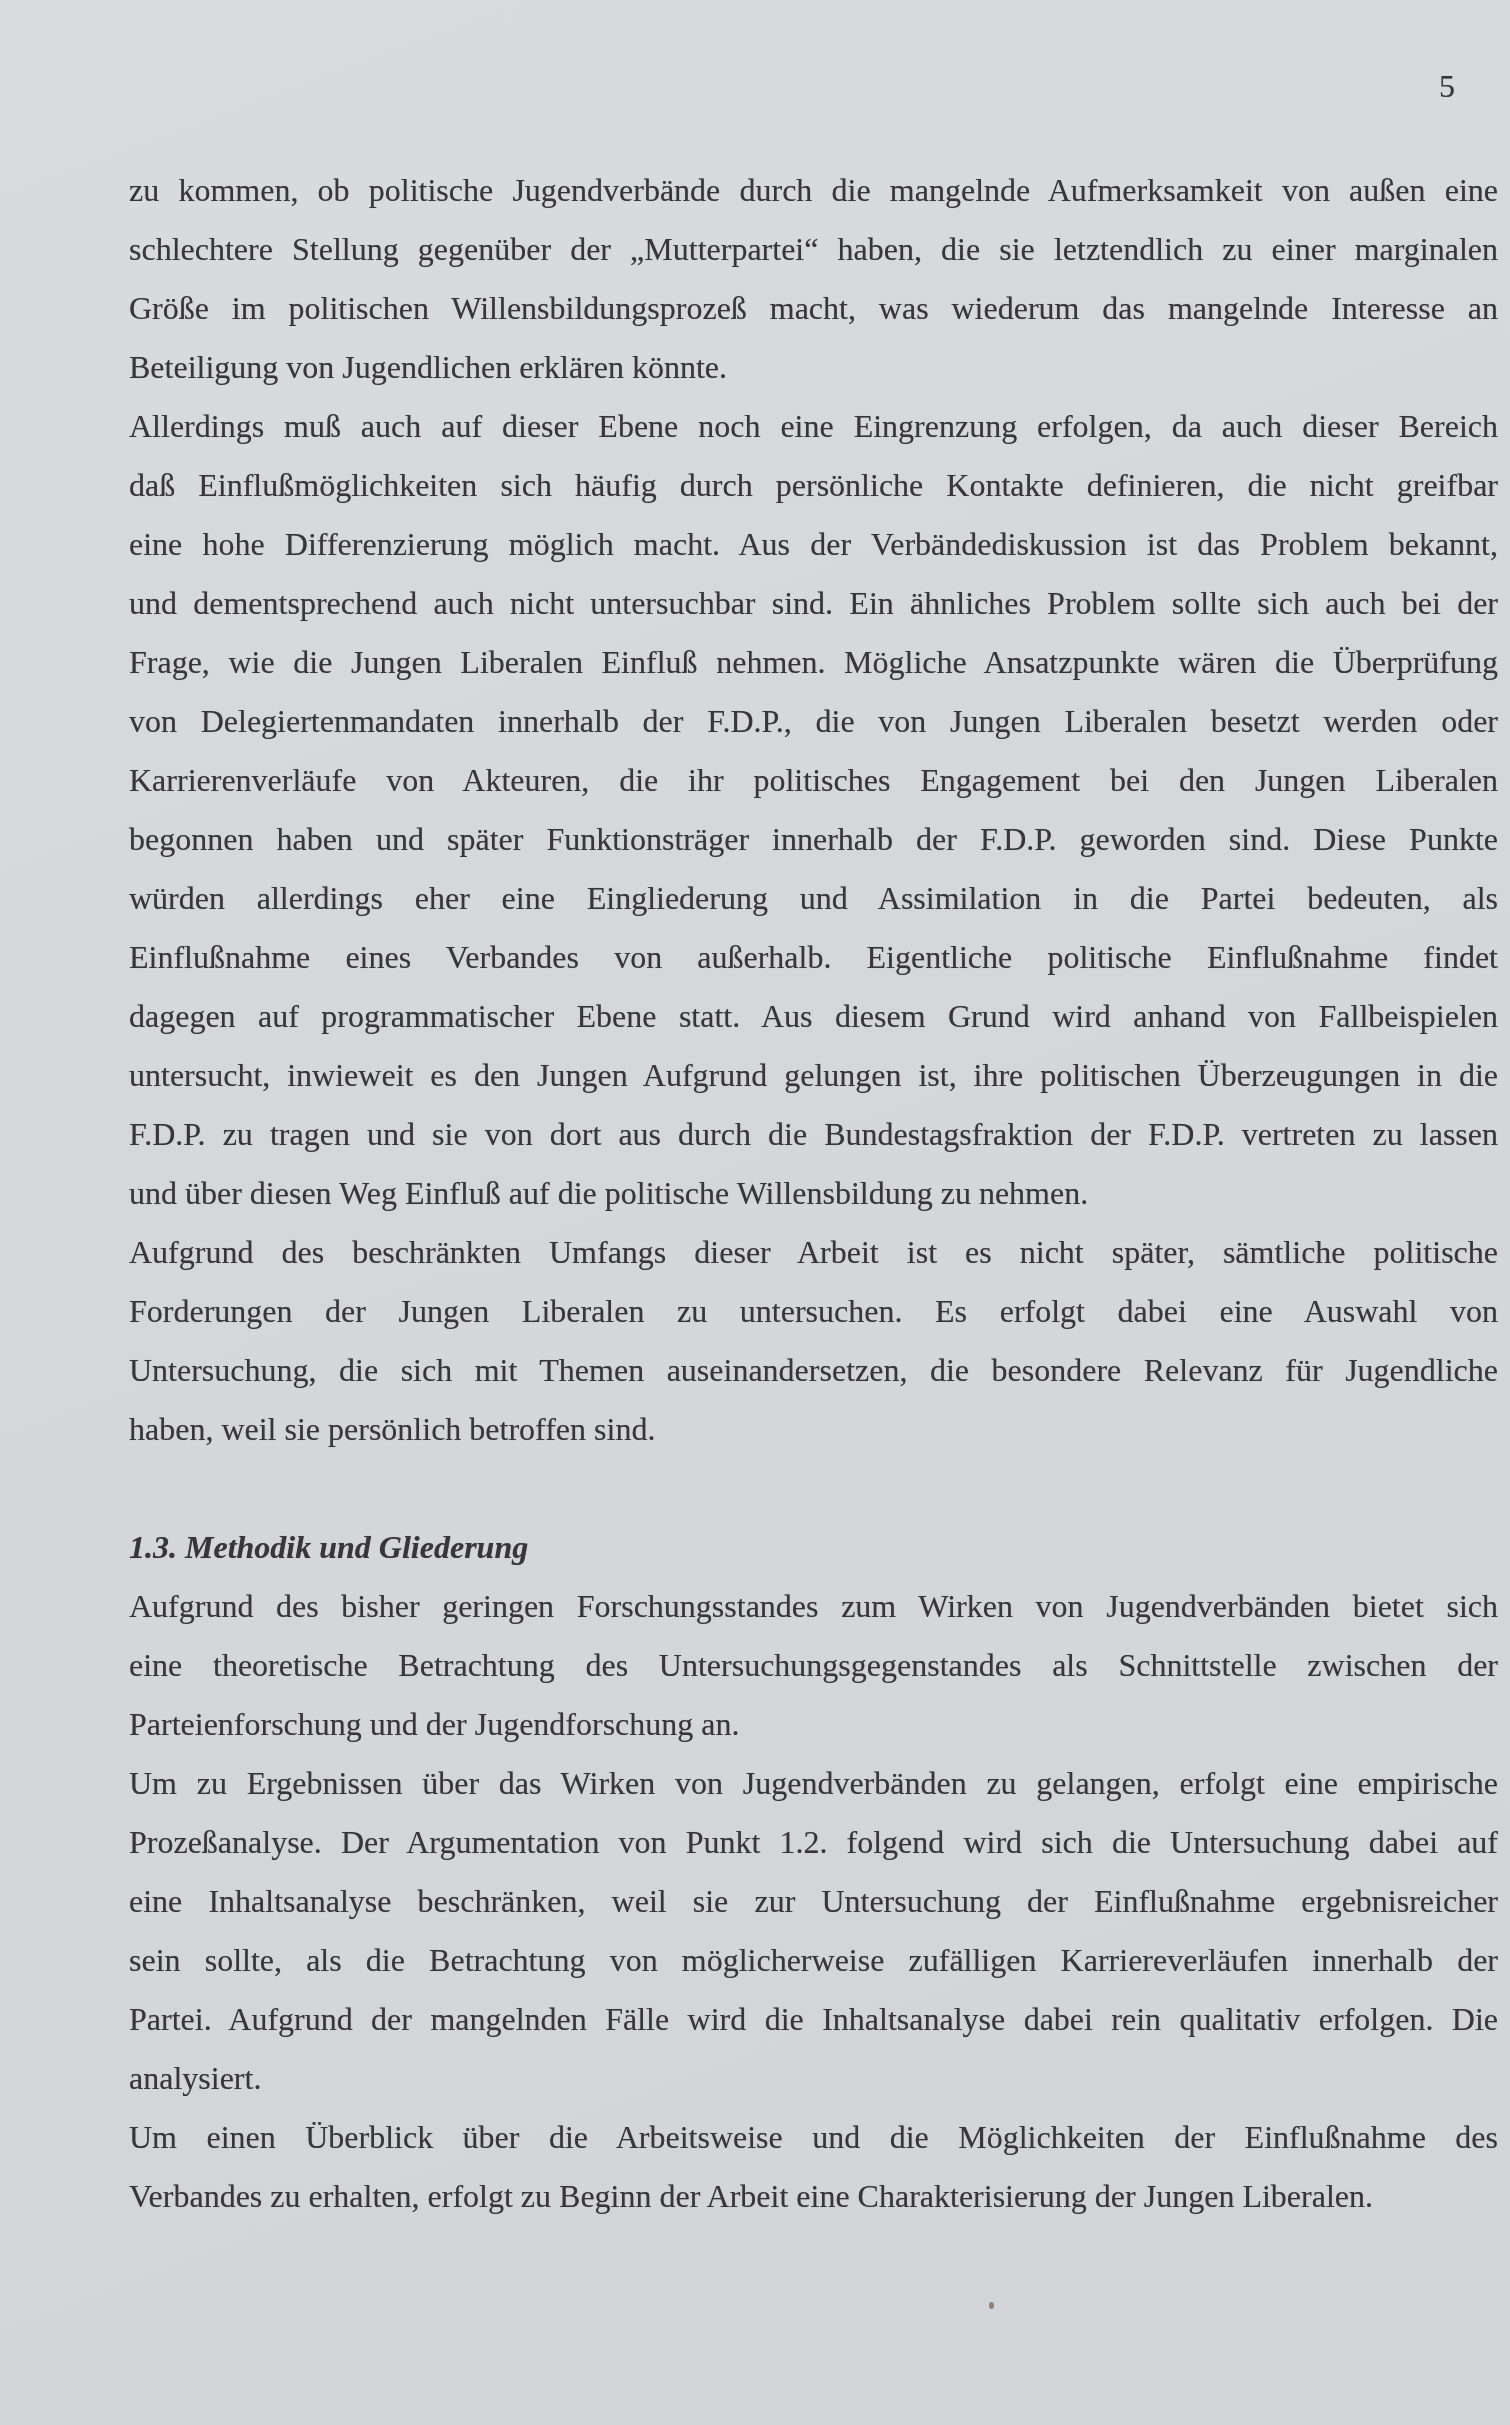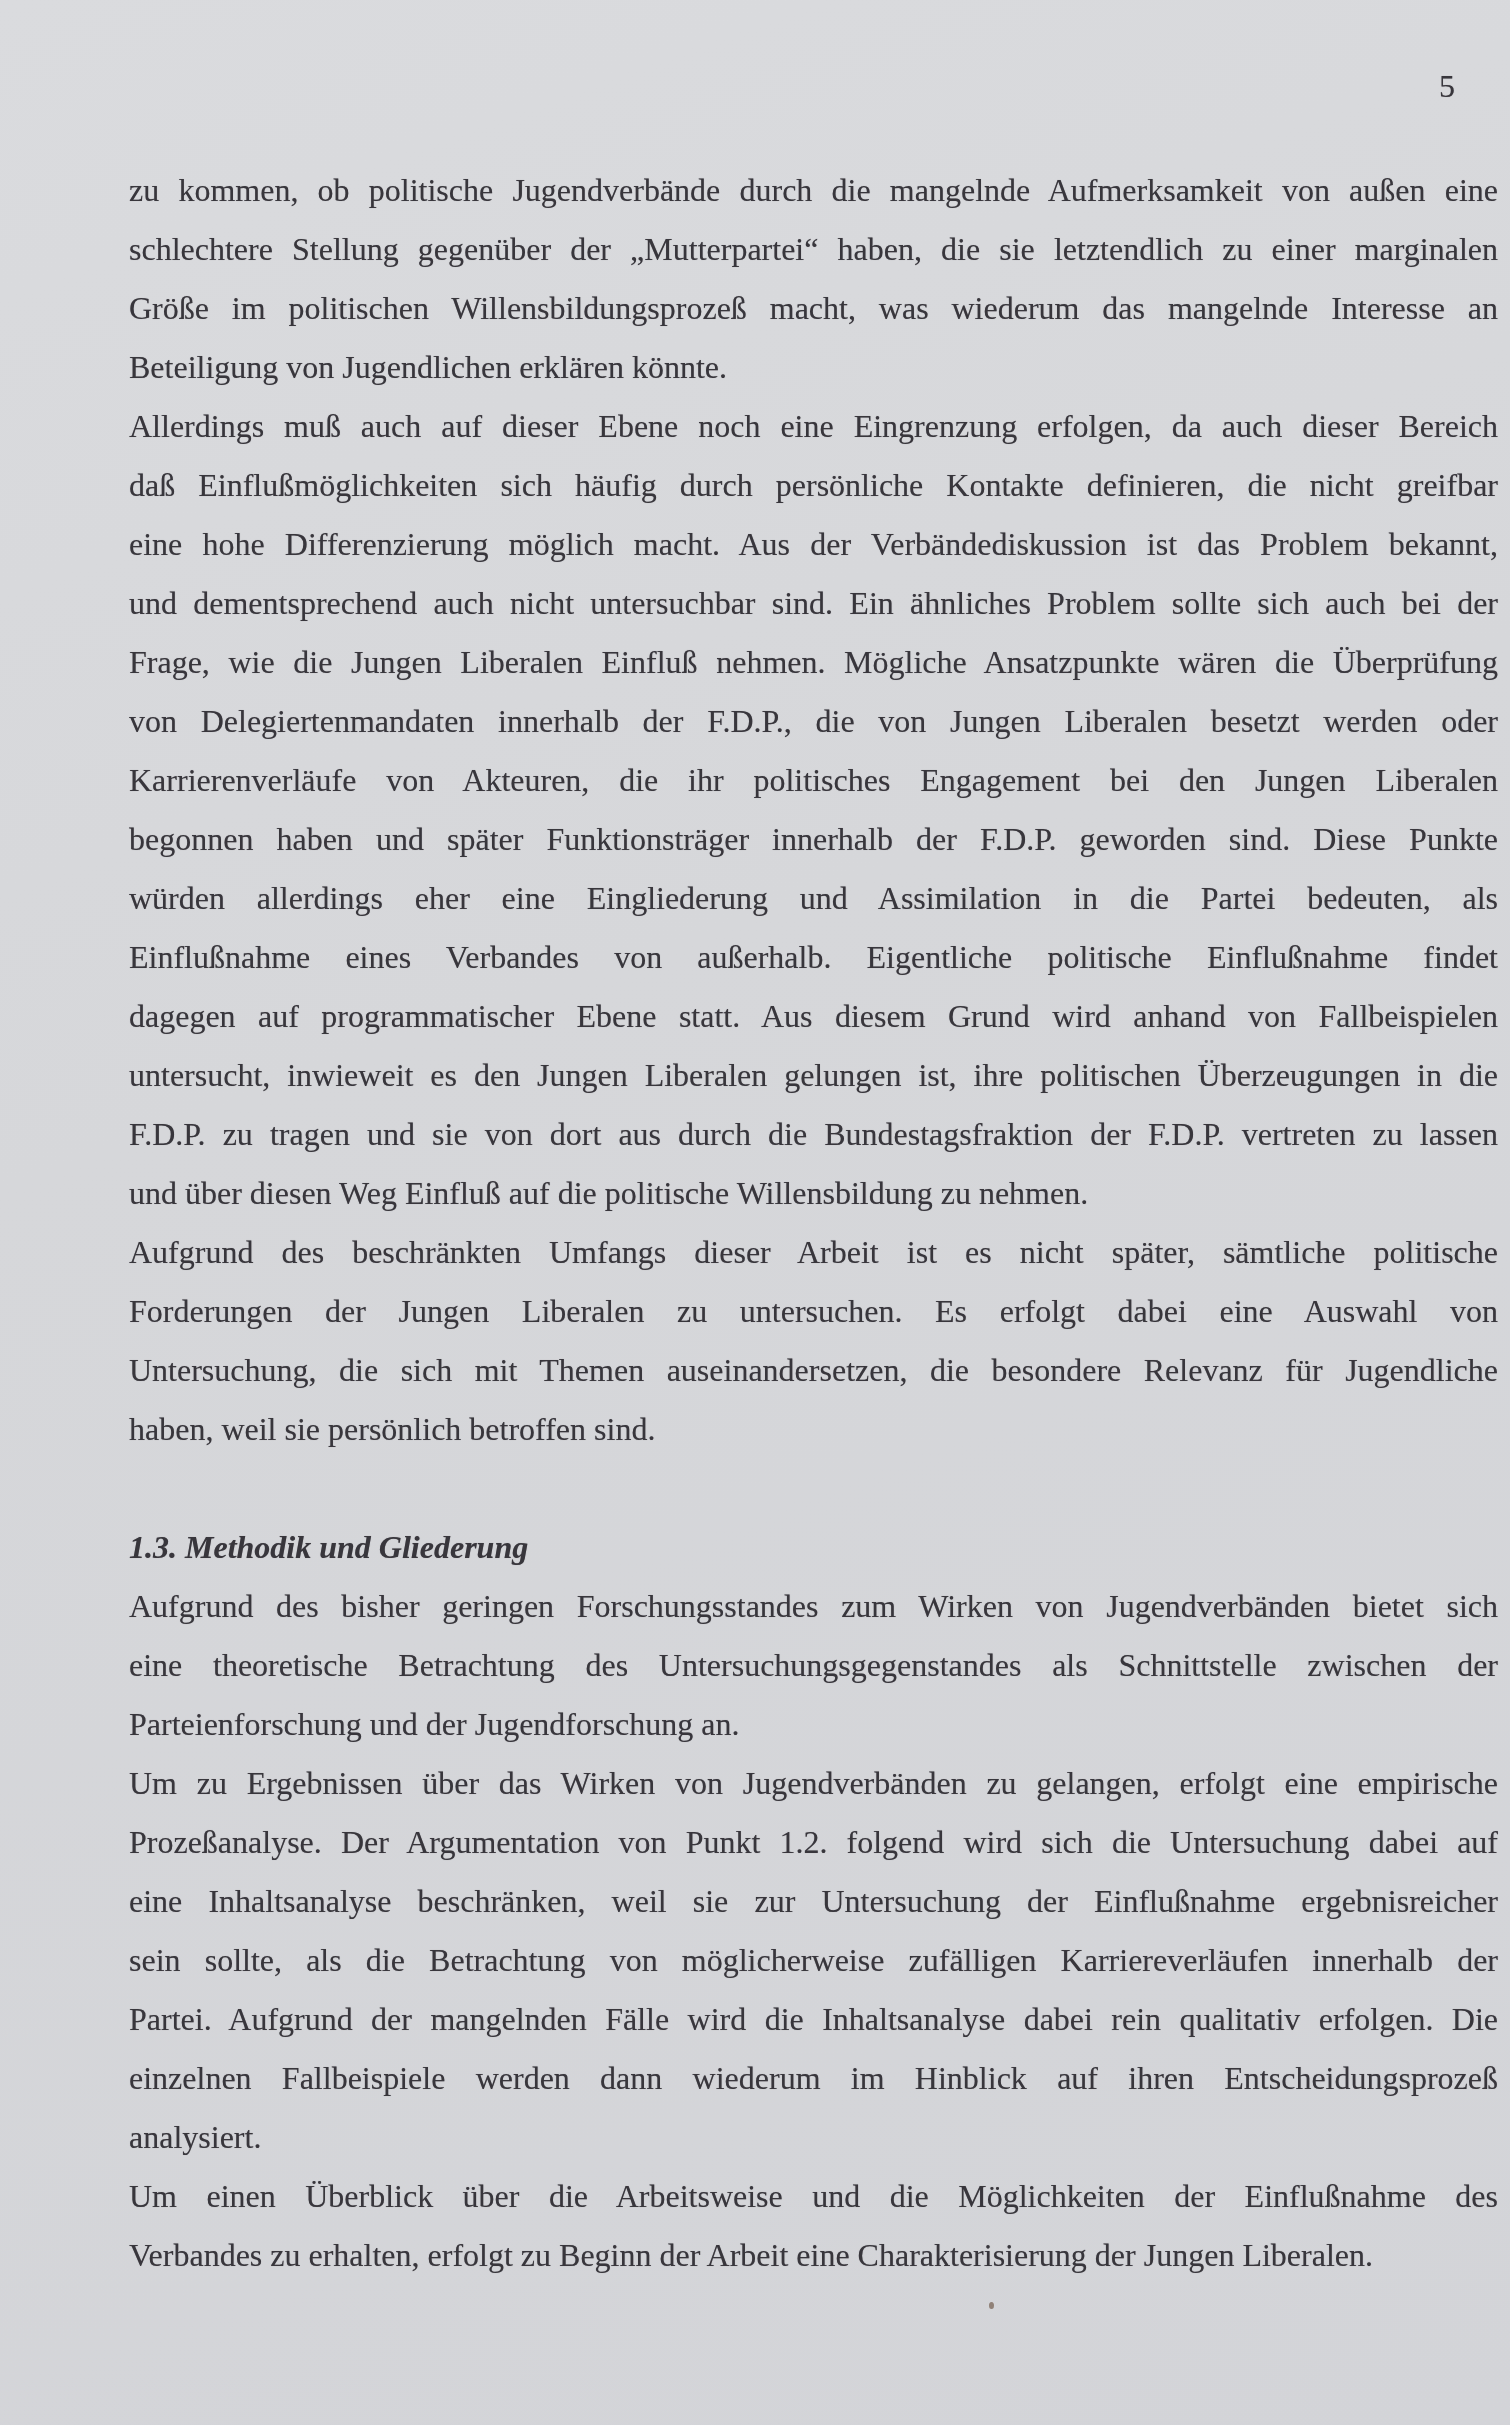--- a/index.html
+++ b/index.html
@@ -81,21 +81,21 @@
         <div class="line fill">daß Einflußmöglichkeiten sich häufig durch persönliche Kontakte definieren, die nicht greifbar</div>
         <div class="line fill">eine hohe Differenzierung möglich macht. Aus der Verbändediskussion ist das Problem bekannt,</div>
         <div class="line fill">und dementsprechend auch nicht untersuchbar sind. Ein ähnliches Problem sollte sich auch bei der</div>
         <div class="line fill">Frage, wie die Jungen Liberalen Einfluß nehmen. Mögliche Ansatzpunkte wären die Überprüfung</div>
         <div class="line fill">von Delegiertenmandaten innerhalb der F.D.P., die von Jungen Liberalen besetzt werden oder</div>
         <div class="line fill">Karrierenverläufe von Akteuren, die ihr politisches Engagement bei den Jungen Liberalen</div>
         <div class="line fill">begonnen haben und später Funktionsträger innerhalb der F.D.P. geworden sind. Diese Punkte</div>
         <div class="line fill">würden allerdings eher eine Eingliederung und Assimilation in die Partei bedeuten, als</div>
         <div class="line fill">Einflußnahme eines Verbandes von außerhalb. Eigentliche politische Einflußnahme findet</div>
         <div class="line fill">dagegen auf programmatischer Ebene statt. Aus diesem Grund wird anhand von Fallbeispielen</div>
-        <div class="line fill">untersucht, inwieweit es den Jungen Liberalen gelungen ist, ihre politischen Überzeugungen in die</div>
+        <div class="line fill">untersucht, inwieweit es den Jungen Aufgrund gelungen ist, ihre politischen Überzeugungen in die</div>
         <div class="line fill">F.D.P. zu tragen und sie von dort aus durch die Bundestagsfraktion der F.D.P. vertreten zu lassen</div>
         <div class="line">und über diesen Weg Einfluß auf die politische Willensbildung zu nehmen.</div>
       </div>
       <div class="paragraph">
         <div class="line fill">Aufgrund des beschränkten Umfangs dieser Arbeit ist es nicht später, sämtliche politische</div>
         <div class="line fill">Forderungen der Jungen Liberalen zu untersuchen. Es erfolgt dabei eine Auswahl von</div>
         <div class="line fill">Untersuchung, die sich mit Themen auseinandersetzen, die besondere Relevanz für Jugendliche</div>
         <div class="line">haben, weil sie persönlich betroffen sind.</div>
       </div>
       <div class="heading">1.3. Methodik und Gliederung</div>
@@ -103,21 +103,20 @@
         <div class="line fill">Aufgrund des bisher geringen Forschungsstandes zum Wirken von Jugendverbänden bietet sich</div>
         <div class="line fill">eine theoretische Betrachtung des Untersuchungsgegenstandes als Schnittstelle zwischen der</div>
         <div class="line">Parteienforschung und der Jugendforschung an.</div>
       </div>
       <div class="paragraph">
         <div class="line fill">Um zu Ergebnissen über das Wirken von Jugendverbänden zu gelangen, erfolgt eine empirische</div>
         <div class="line fill">Prozeßanalyse. Der Argumentation von Punkt 1.2. folgend wird sich die Untersuchung dabei auf</div>
         <div class="line fill">eine Inhaltsanalyse beschränken, weil sie zur Untersuchung der Einflußnahme ergebnisreicher</div>
         <div class="line fill">sein sollte, als die Betrachtung von möglicherweise zufälligen Karriereverläufen innerhalb der</div>
         <div class="line fill">Partei. Aufgrund der mangelnden Fälle wird die Inhaltsanalyse dabei rein qualitativ erfolgen. Die</div>
-        <div class="line fill">einzelnen Fallbeispiele werden dann wiederum im Hinblick auf ihren Entscheidungsprozeß</div>
         <div class="line">analysiert.</div>
       </div>
       <div class="paragraph">
         <div class="line fill">Um einen Überblick über die Arbeitsweise und die Möglichkeiten der Einflußnahme des</div>
         <div class="line">Verbandes zu erhalten, erfolgt zu Beginn der Arbeit eine Charakterisierung der Jungen Liberalen.</div>
       </div>
     </div>
 
   <div class="speck"></div>
 </div>

